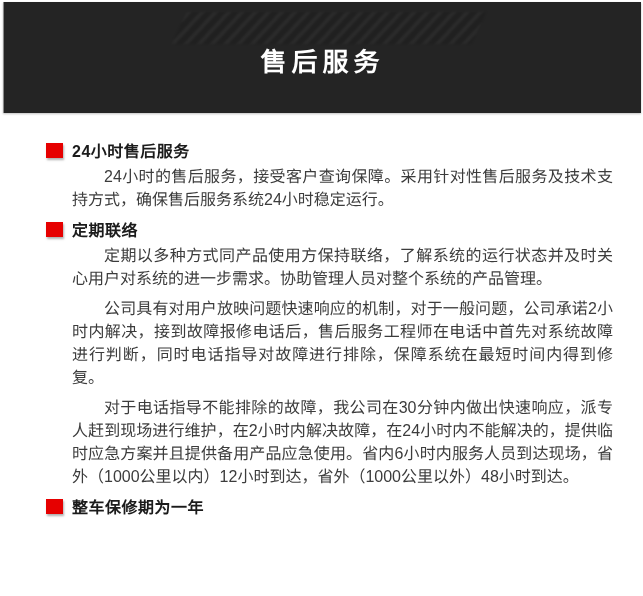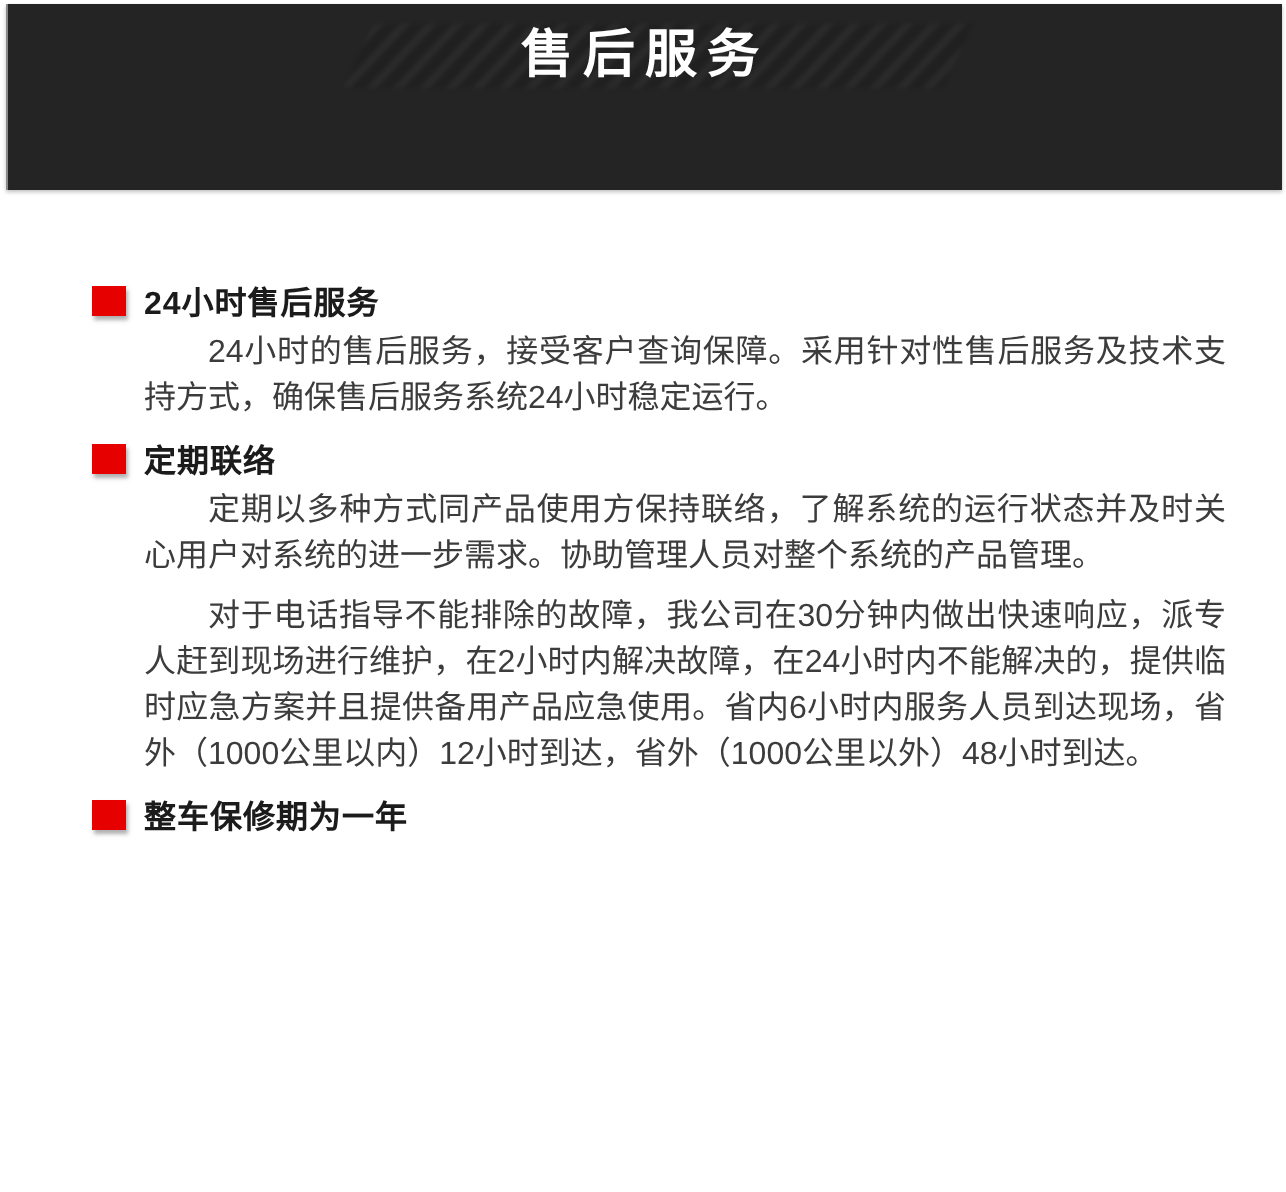--- a/index.html
+++ b/index.html
@@ -10,43 +10,43 @@
     --body-text:#3c3c3c;
   }
   *{box-sizing:border-box;}
   html,body{margin:0;padding:0;background:#ffffff;}
   body{
     width:643px;height:596px;overflow:hidden;
     font-family:"Liberation Sans","DejaVu Sans",sans-serif;
   }
   .page{width:643px;height:596px;background:#ffffff;position:relative;}
   .banner{
-    margin:2px 2px 0 3px;height:93px;
+    margin:2px 2px 0 3px;height:111px;
     background:var(--header-bg,#242424);
-    display:flex;justify-content:center;
+    display:flex;align-items:center;justify-content:center;
     padding-top:4px;position:relative;overflow:hidden;
     border-left:1px solid #8a8a8a;
     box-shadow:0 1px 2px rgba(0,0,0,0.25);
   }
   .banner-watermark{
     position:absolute;left:175px;top:10px;width:300px;height:32px;
     background:repeating-linear-gradient(115deg,
       rgba(255,255,255,0.05) 0px,rgba(255,255,255,0.05) 5px,
       rgba(0,0,0,0.18) 5px,rgba(0,0,0,0.18) 12px);
     transform:skewX(-25deg);
     filter:blur(1px);
     opacity:0.55;
     pointer-events:none;
   }
   .banner-title{
     margin:0;color:var(--header-text,#ffffff);
     font-size:26px;font-weight:700;letter-spacing:5px;
     position:relative;z-index:1;
   }
-  .content{padding:26px 30px 0 46px;margin-top:18px;}
+  .content{padding:26px 30px 0 46px;}
   .sec-head{display:flex;align-items:center;height:22px;}
   .bullet{
     width:17px;height:15px;flex:none;
     background:var(--accent-red,#e60000);
     box-shadow:1px 2px 2px rgba(110,110,110,0.55);
   }
   .sec-title{
     margin:0 0 0 9px;
     font-size:16px;font-weight:700;
     color:var(--heading-text,#1b1b1b);
@@ -81,20 +81,21 @@
 
     <section class="sec">
       <div class="sec-head">
         <span class="bullet"></span>
         <h2 class="sec-title">定期联络</h2>
       </div>
       <p class="para">定期以多种方式同产品使用方保持联络，了解系统的运行状态并及时关心用户对系统的进一步需求。协助管理人员对整个系统的产品管理。</p>
     </section>
 
     <section class="sec">
+      <p class="para">公司具有对用户放映问题快速响应的机制，对于一般问题，公司承诺2小时内解决，接到故障报修电话后，售后服务工程师在电话中首先对系统故障进行判断，同时电话指导对故障进行排除，保障系统在最短时间内得到修复。</p>
       <p class="para">对于电话指导不能排除的故障，我公司在30分钟内做出快速响应，派专人赶到现场进行维护，在2小时内解决故障，在24小时内不能解决的，提供临时应急方案并且提供备用产品应急使用。省内6小时内服务人员到达现场，省外（1000公里以内）12小时到达，省外（1000公里以外）48小时到达。</p>
     </section>
 
     <section class="sec">
       <div class="sec-head">
         <span class="bullet"></span>
         <h2 class="sec-title">整车保修期为一年</h2>
       </div>
     </section>
 

